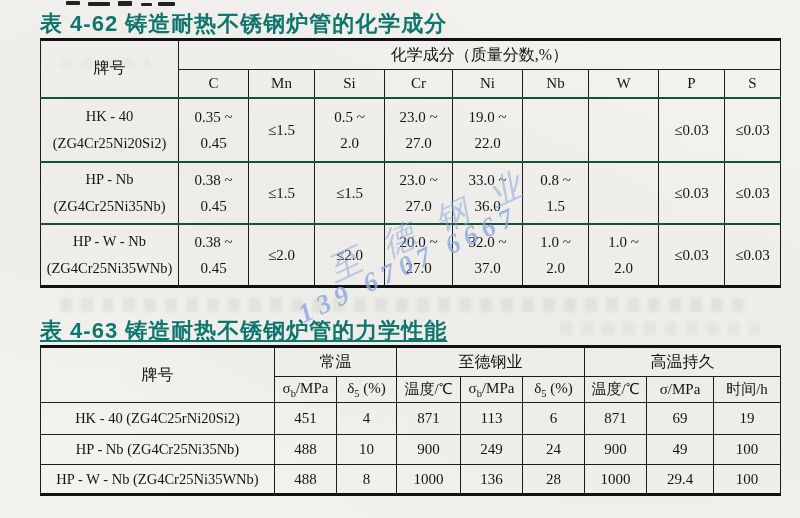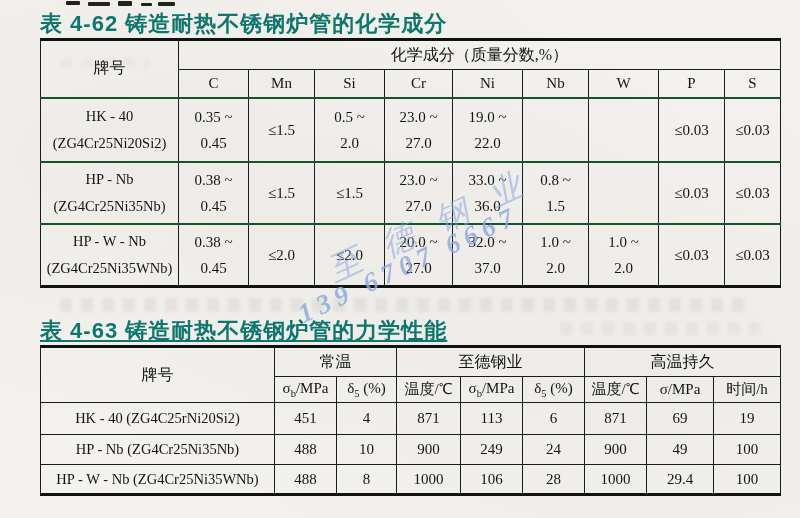--- a/index.html
+++ b/index.html
@@ -214,21 +214,21 @@
     <td>24</td>
     <td>900</td>
     <td>49</td>
     <td>100</td>
   </tr>
   <tr class="dr" style="height:30px">
     <td class="g">HP - W - Nb  (ZG4Cr25Ni35WNb)</td>
     <td>488</td>
     <td>8</td>
     <td>1000</td>
-    <td>106</td>
+    <td>136</td>
     <td>28</td>
     <td>1000</td>
     <td>29.4</td>
     <td>100</td>
   </tr>
 </tbody>
   </table>
 
 <div class="wm wm1">至德钢业</div>
 <div class="wm wm2">139 6707 6667</div>

